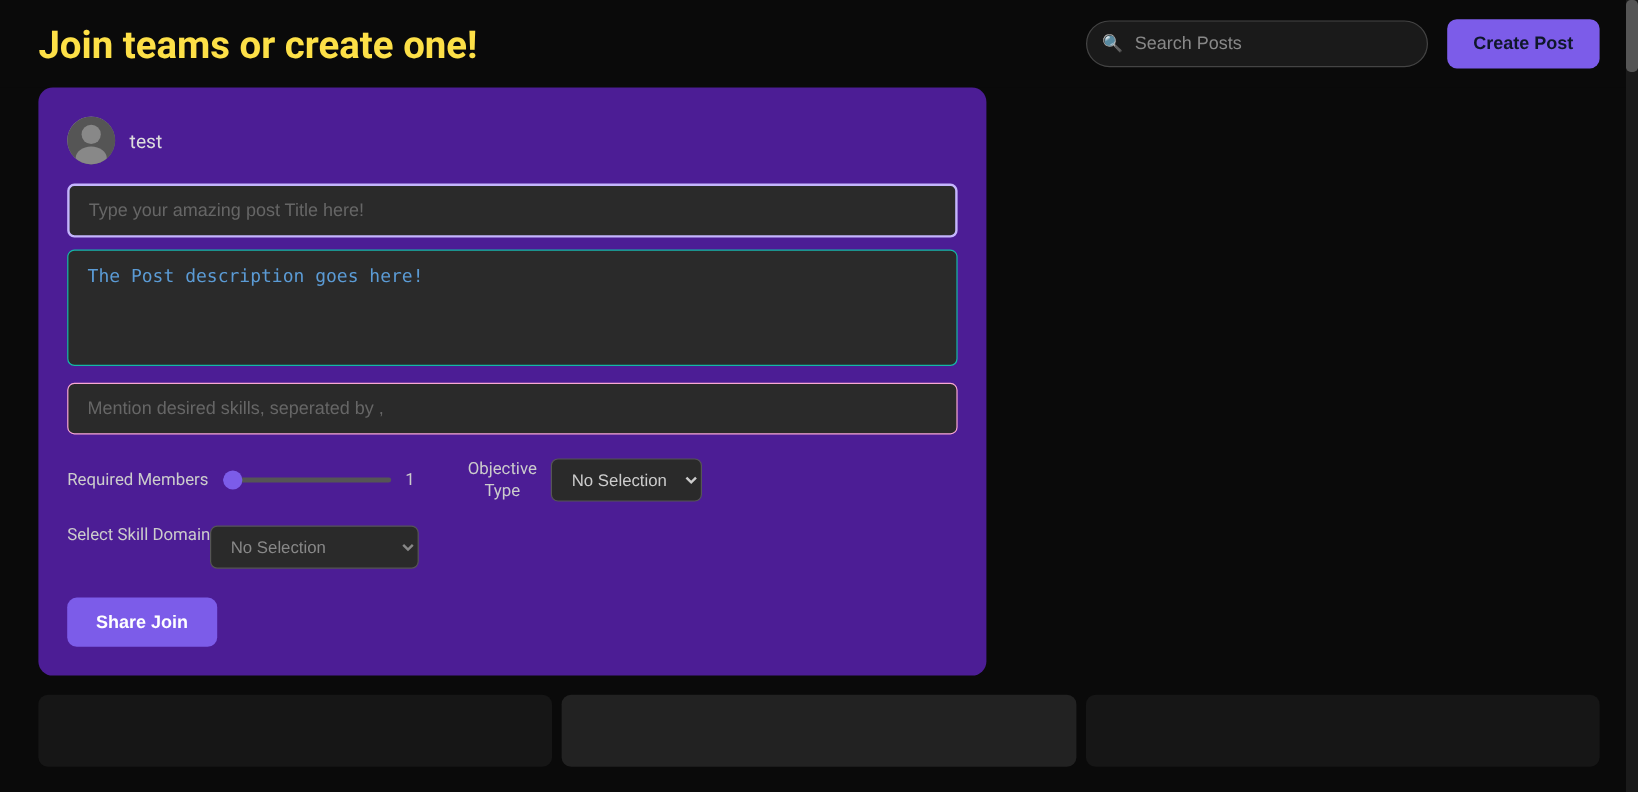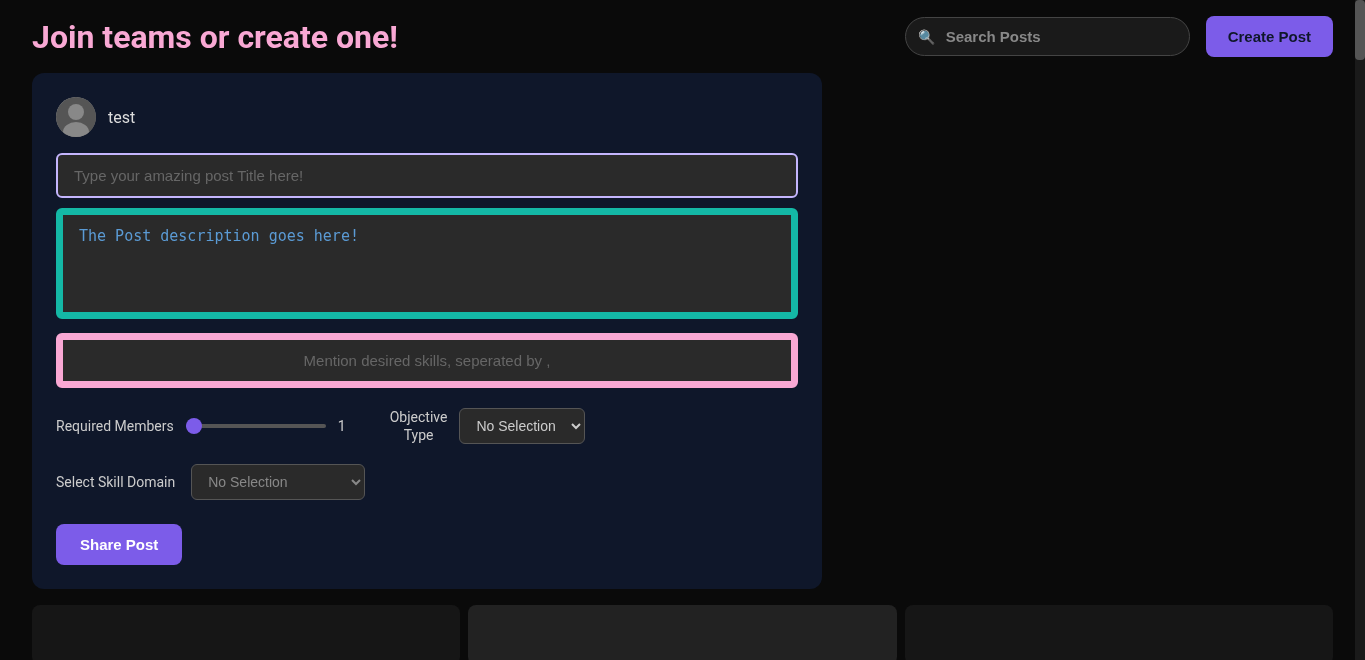--- a/index.html
+++ b/index.html
@@ -22,21 +22,21 @@
       display: flex;
       align-items: center;
       justify-content: space-between;
       padding: 16px 32px;
       background-color: #0a0a0a;
     }
 
     .header-title {
       font-size: 32px;
       font-weight: 700;
-      color: #f9a8d4;
+      color: #fde047;
     }
 
     .header-right {
       display: flex;
       align-items: center;
       gap: 16px;
     }
 
     .search-container {
       position: relative;
@@ -46,21 +46,20 @@
 
     .search-input {
       background-color: #1a1a1a;
       border: 1px solid #444;
       border-radius: 24px;
       padding: 10px 18px 10px 40px;
       color: #ccc;
       font-size: 15px;
       width: 285px;
       outline: none;
-      font-weight: bold;
     }
 
     .search-input::placeholder {
       color: #888;
     }
 
     .search-icon-wrap {
       position: absolute;
       left: 14px;
       color: #888;
@@ -78,21 +77,21 @@
       cursor: pointer;
       white-space: nowrap;
     }
 
     
     .main-content {
       padding: 0 32px;
     }
 
     .post-card {
-      background-color: #0f172a;
+      background-color: #4c1d95;
       border-radius: 12px;
       padding: 24px;
       max-width: 790px;
     }
 
     .user-row {
       display: flex;
       align-items: center;
       gap: 12px;
       margin-bottom: 16px;
@@ -132,46 +131,45 @@
       outline: none;
     }
 
     .post-title-input::placeholder {
       color: #666;
     }
 
     .post-desc-textarea {
       width: 100%;
       background-color: #2a2a2a;
-      border: 7px solid #14b8a6;
+      border: 1px solid #14b8a6;
       border-radius: 6px;
       padding: 12px 16px;
       color: #5b9bd5;
       font-size: 15px;
-      height: 111px;
+      height: 97px;
       resize: none;
       outline: none;
       margin-bottom: 10px;
     }
 
     .post-desc-textarea::placeholder {
       color: #5b9bd5;
     }
 
     .skills-input {
       width: 100%;
       background-color: #2a2a2a;
-      border: 7px solid #f9a8d4;
+      border: 1px solid #f9a8d4;
       border-radius: 6px;
       padding: 12px 16px;
       color: #888;
       font-size: 15px;
       margin-bottom: 20px;
       outline: none;
-      text-align: center;
     }
 
     .skills-input::placeholder {
       color: #666;
     }
 
     .options-row {
       display: flex;
       align-items: center;
       gap: 40px;
@@ -239,22 +237,21 @@
       padding: 8px 12px;
       color: #cccccc;
       font-size: 14px;
       cursor: pointer;
       outline: none;
       min-width: 110px;
     }
 
     .skill-domain-row {
       display: flex;
-      align-items: center;
-      gap: 16px;
+      align-items: flex-start;
       margin-bottom: 24px;
     }
 
     .skill-domain-label {
       color: #cccccc;
       font-size: 14px;
     }
 
     .skill-domain-select {
       background-color: #2a2a2a;
@@ -398,21 +395,21 @@
         <option>Web Development</option>
         <option>Mobile Development</option>
         <option>Data Science</option>
         <option>Design</option>
         <option>DevOps</option>
       </select>
     </div>
 
     
     <div class="bottom-row">
-      <button class="share-post-btn">Share Post</button>
+      <button class="share-post-btn">Share Join</button>
     </div>
 
   </div>
 
   <div class="bottom-preview">
     <div class="preview-card" style="background:#161616; border-radius:8px; margin-right:8px;"></div>
     <div class="preview-card" style="background:#222; border-radius:8px; margin-right:8px; max-width:640px;"></div>
     <div class="preview-card" style="background:#161616; border-radius:8px;"></div>
   </div>
 </div>

